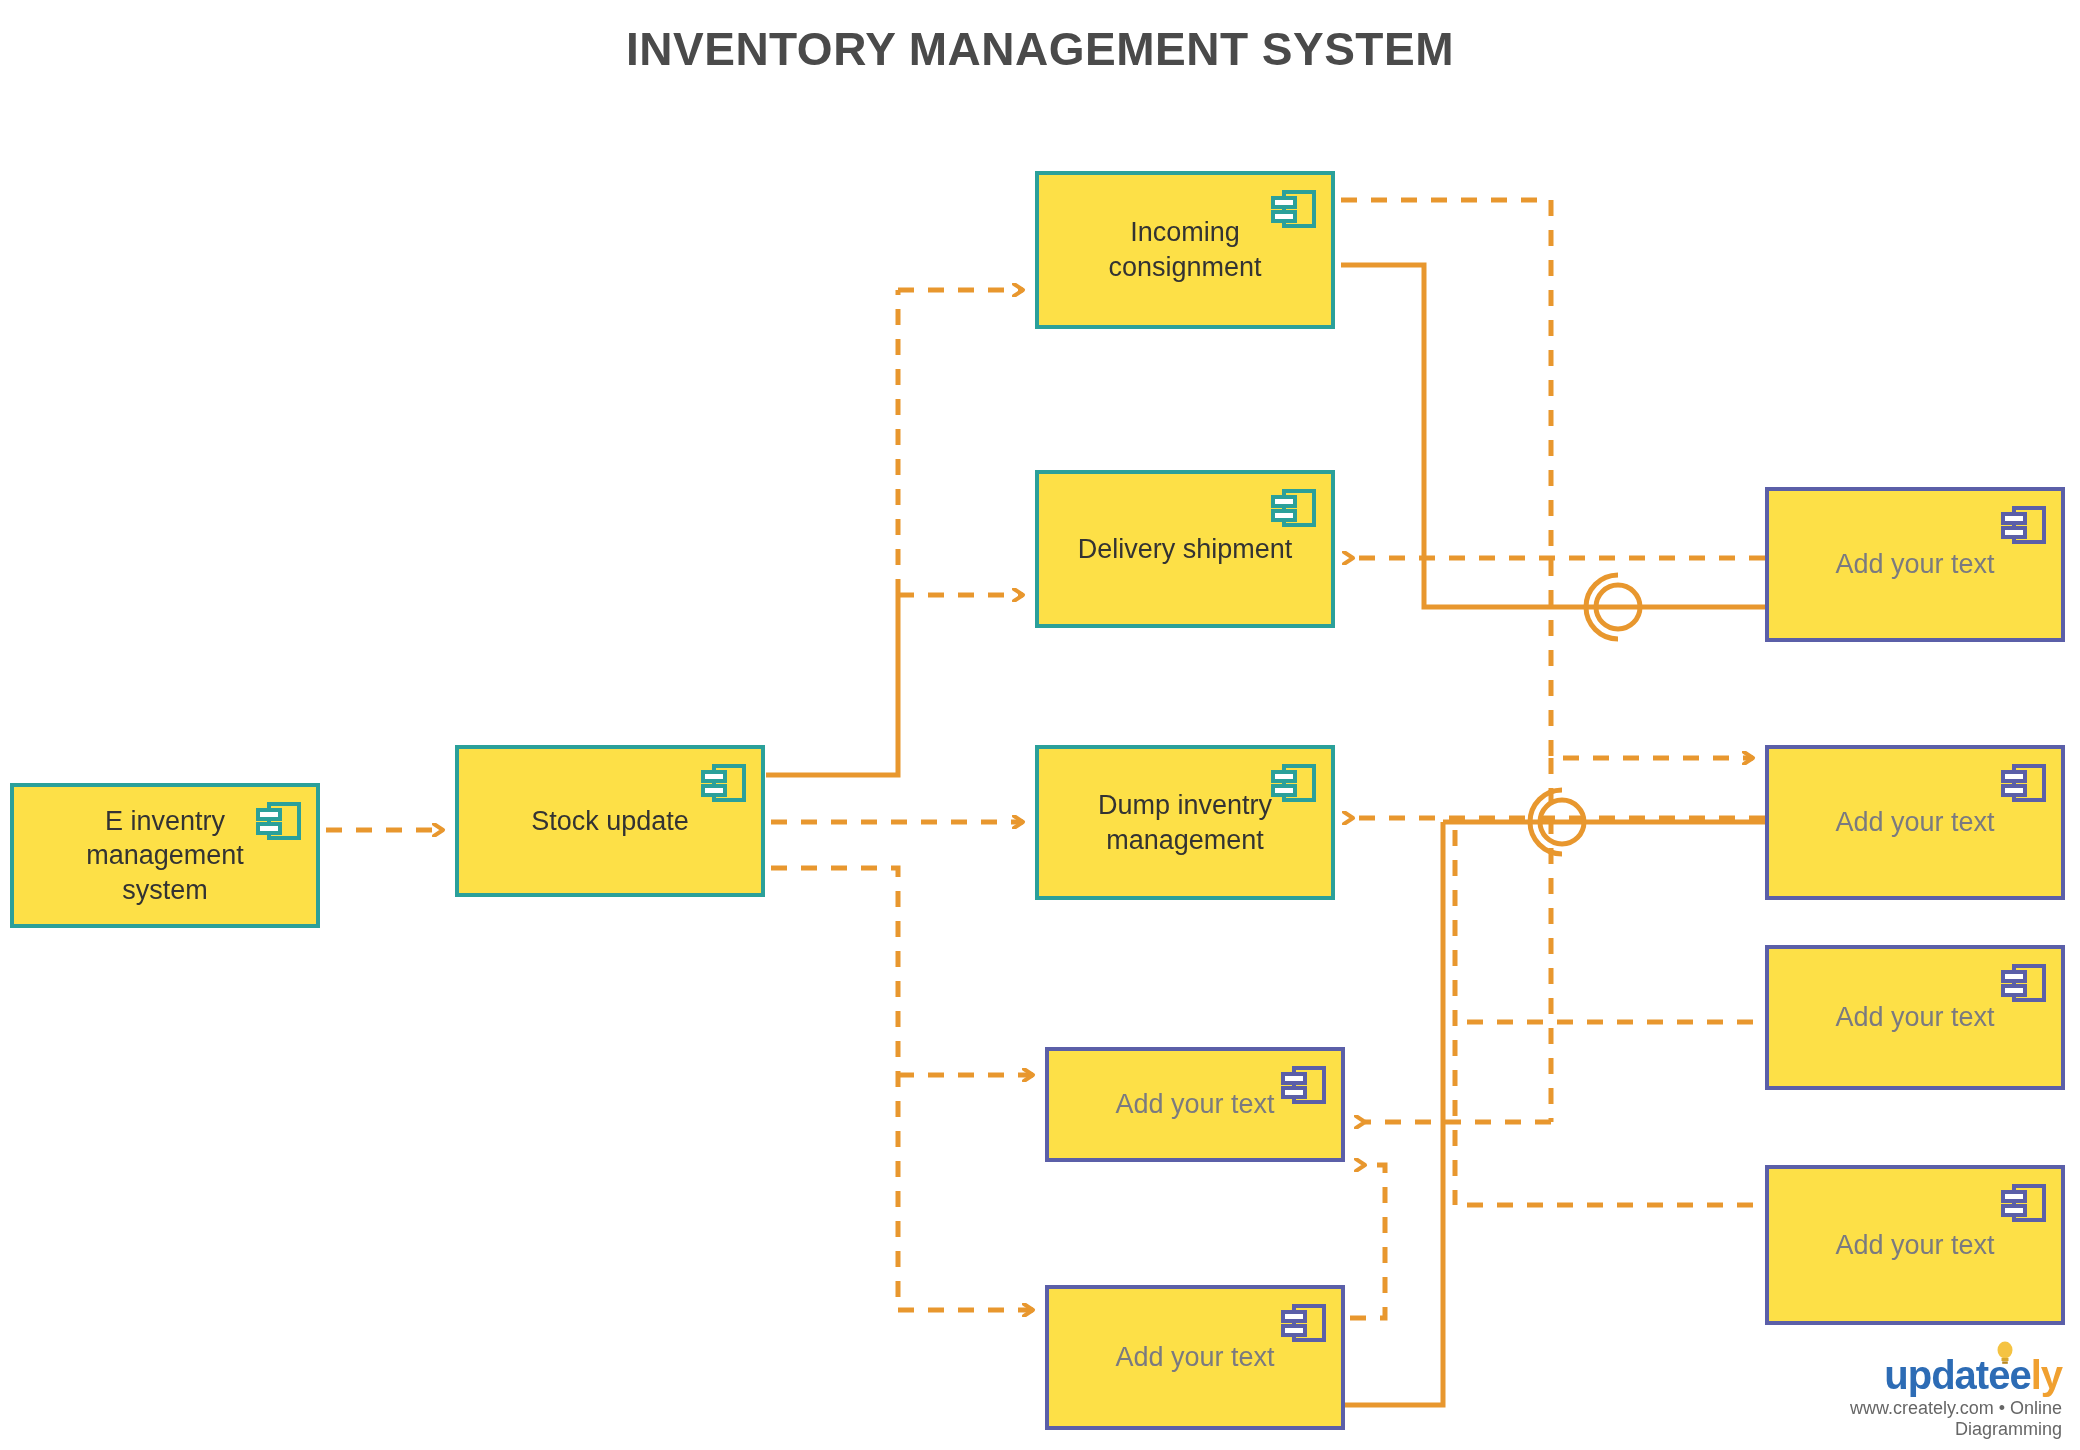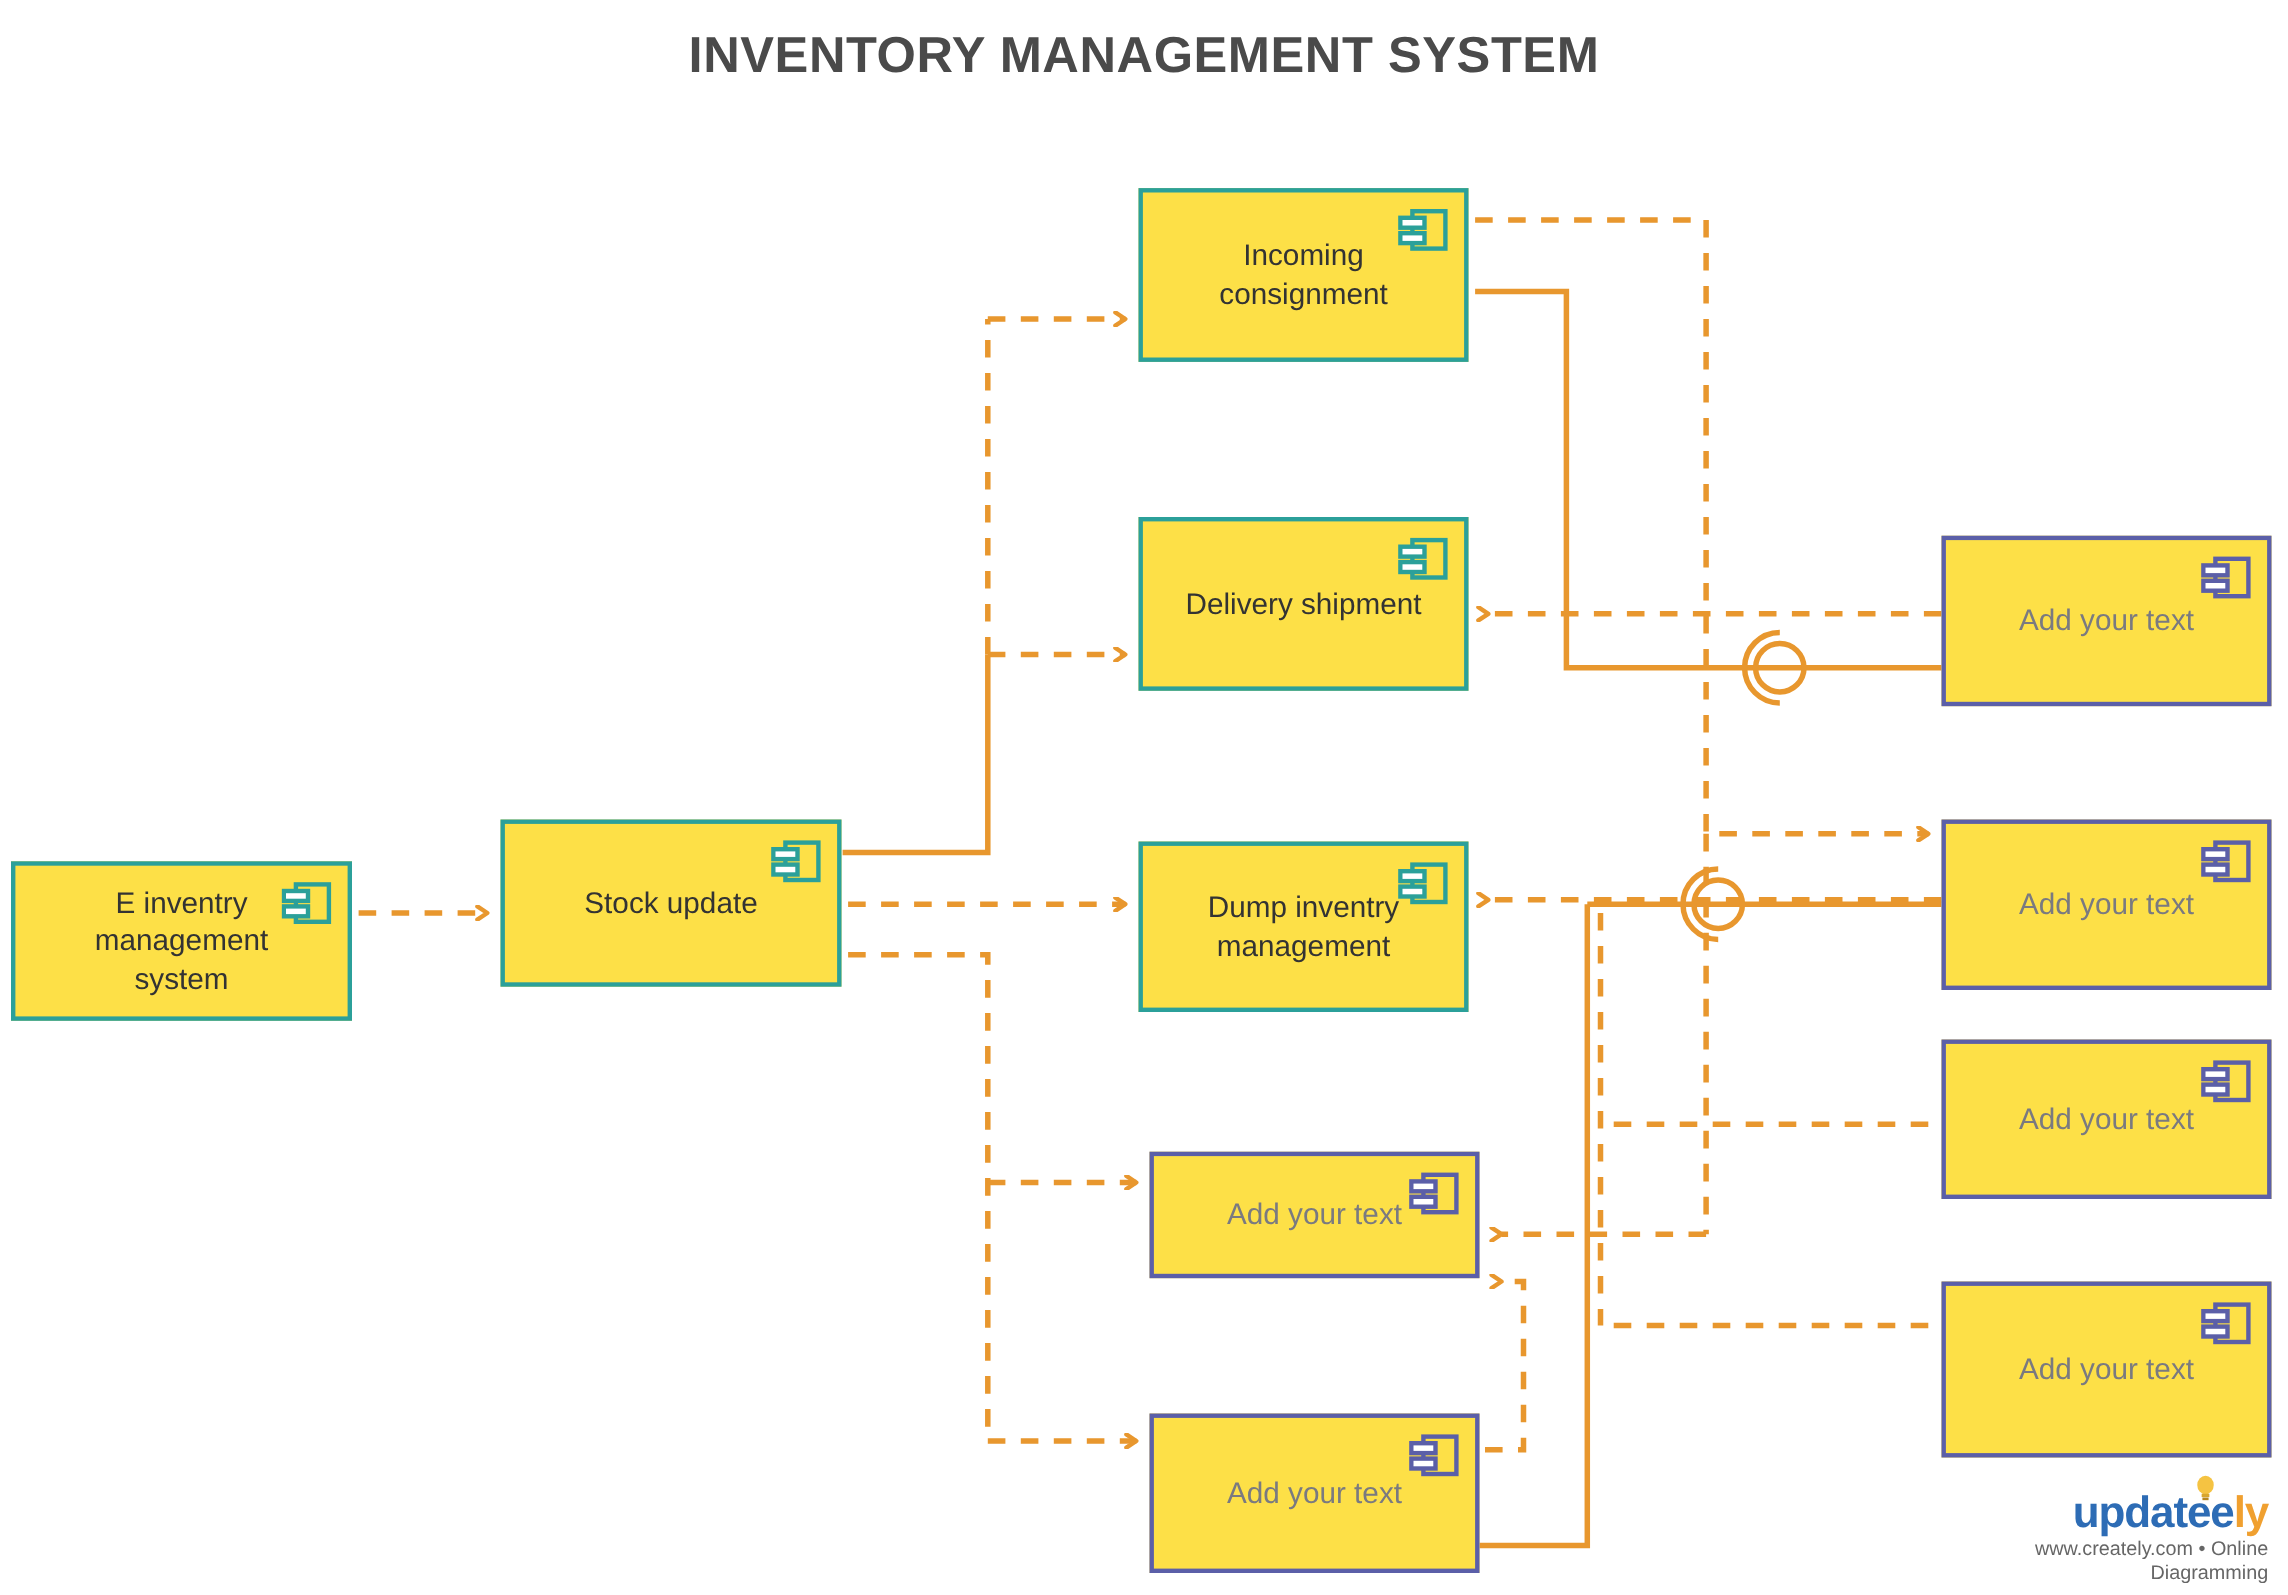--- a/index.html
+++ b/index.html
@@ -140,21 +140,21 @@
     <div class="node" style="left: 1035px; top: 470px; width: 300px; height: 158px;">
       <div class="label">Delivery shipment</div>
       <span class="cicon">
   <svg viewBox="0 0 46 44">
     <rect x="13" y="5" width="30" height="34" fill="none" stroke="#2ba09a" stroke-width="4"></rect>
     <rect x="2" y="11" width="22" height="9" fill="#fff" stroke="#2ba09a" stroke-width="4"></rect>
     <rect x="2" y="25" width="22" height="9" fill="#fff" stroke="#2ba09a" stroke-width="4"></rect>
   </svg>
       </span>
     </div>
-    <div class="node" style="left: 1035px; top: 745px; width: 300px; height: 155px; margin-top: 20px;">
+    <div class="node" style="left: 1035px; top: 745px; width: 300px; height: 155px;">
       <div class="label">Dump inventry<br>management</div>
       <span class="cicon">
   <svg viewBox="0 0 46 44">
     <rect x="13" y="5" width="30" height="34" fill="none" stroke="#2ba09a" stroke-width="4"></rect>
     <rect x="2" y="11" width="22" height="9" fill="#fff" stroke="#2ba09a" stroke-width="4"></rect>
     <rect x="2" y="25" width="22" height="9" fill="#fff" stroke="#2ba09a" stroke-width="4"></rect>
   </svg>
       </span>
     </div>
     <div class="node purple" style="left: 1045px; top: 1047px; width: 300px; height: 115px;">

